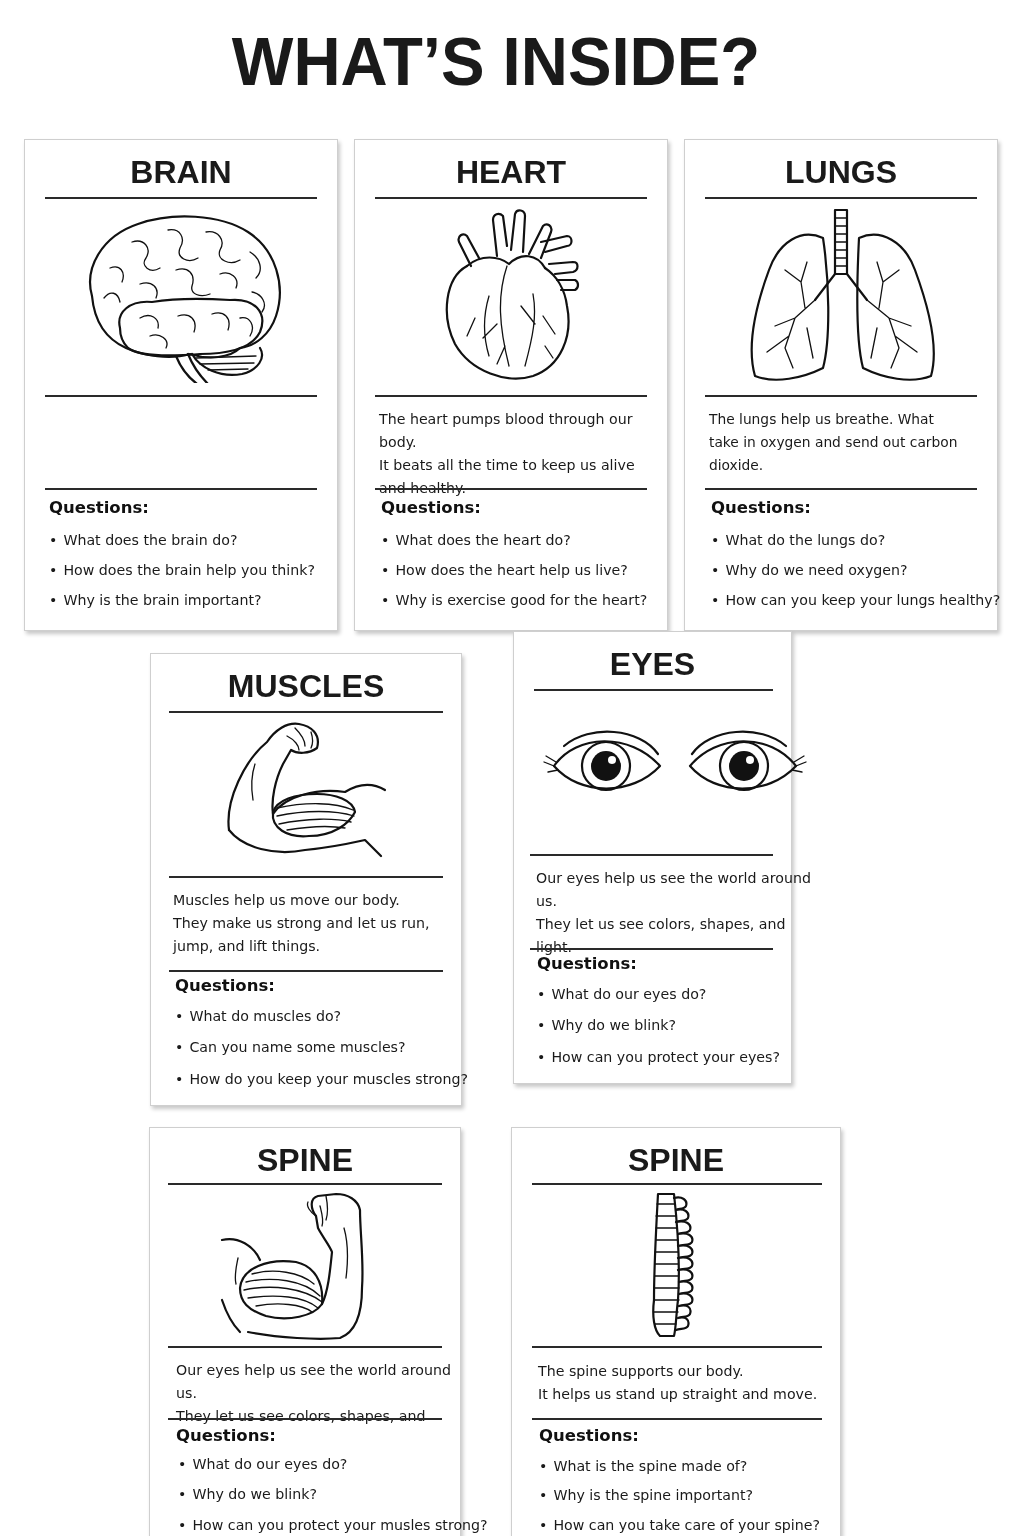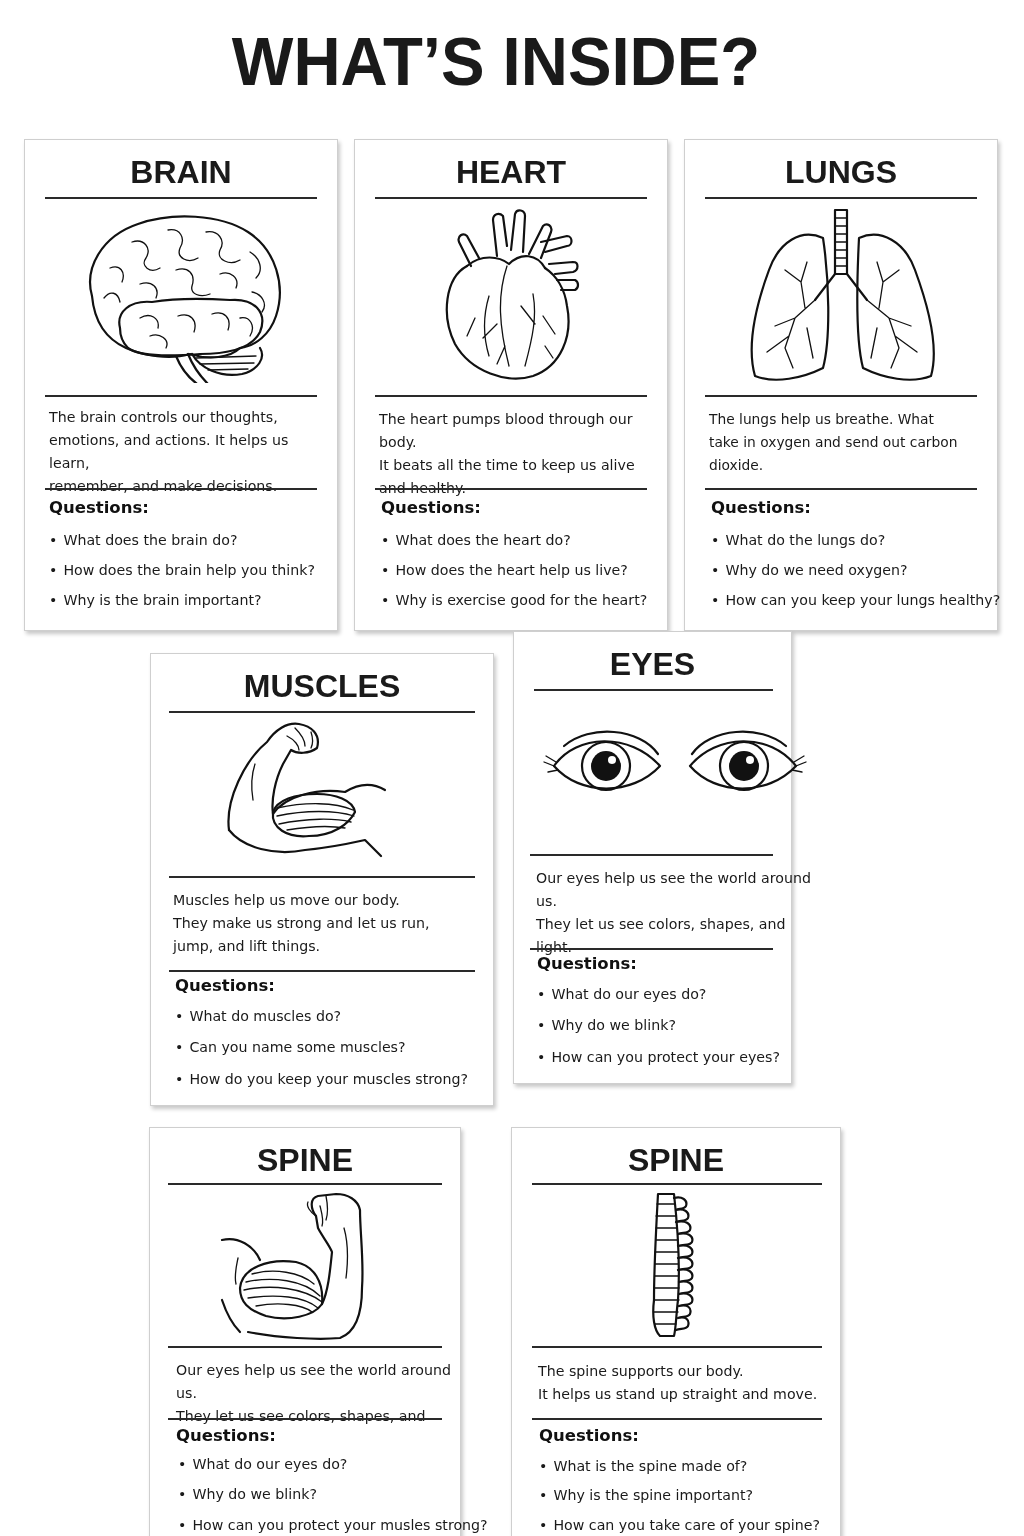--- a/index.html
+++ b/index.html
@@ -47,23 +47,20 @@
     <svg width="210" height="175" viewBox="0 0 210 175">
       <path class="s" d="M12,88 C4,60 22,28 58,16 C92,4 140,6 168,24 C196,42 206,78 196,108 C190,126 176,138 160,140 C150,150 128,152 110,146 C90,152 64,148 46,140 C24,130 14,110 12,88 Z"></path>
       <path class="s" d="M40,120 C36,104 50,92 72,94 C96,90 120,90 150,92 C174,90 188,104 180,124 C172,140 150,146 120,146 C96,148 62,150 48,140 C42,134 40,128 40,120 Z"></path>
       <path class="s" d="M112,146 C120,160 140,170 162,166 C178,162 186,150 180,140"></path>
       <path class="t" d="M116,150 L176,148 M120,156 L174,155 M128,162 L168,161"></path>
       <path class="s" d="M108,146 C112,156 118,166 128,176 L120,178 C108,170 100,158 96,148"></path>
       <path class="t" d="M30,60 C40,56 46,64 42,74 M52,34 C64,30 72,40 66,50 C60,58 70,66 80,60 M88,22 C100,20 106,30 100,40 C96,50 108,56 118,50 M126,24 C138,22 146,32 140,42 C136,52 150,58 160,52 M170,44 C180,50 184,62 176,70 M60,76 C72,72 80,80 76,90 M96,62 C108,58 116,66 112,78 C110,86 120,90 130,86 M140,66 C150,62 160,70 156,80 M172,84 C182,86 188,96 182,104 M24,90 C30,82 38,84 40,94 M60,110 C70,104 80,110 78,120 M98,108 C110,104 118,112 114,124 M132,106 C144,102 152,110 148,122 M160,110 C170,108 176,118 170,128 M70,128 C80,124 90,132 86,140"></path>
     </svg>
   </div>
   <div class="rule" style="left:20px;right:20px;top:255px;"></div>
-  <div class="desc" style="left:24px;top:266px;width:280px;">The brain controls our thoughts,
-emotions, and actions. It helps us learn,
-remember, and make decisions.</div>
   <div class="rule" style="left:20px;right:20px;top:348px;"></div>
   <div class="q-head" style="left:24px;top:358px;">Questions:</div>
   <ul class="q-list" style="left:24px;top:392px;">
     <li style="top:0;">What does the brain do?</li>
     <li style="top:30px;">How does the brain help you think?</li>
     <li style="top:60px;">Why is the brain important?</li>
   </ul>
 </div>
 
 <div class="card" style="left:354px;top:139px;width:314px;height:492px;">
@@ -111,21 +108,21 @@
 take in oxygen and send out carbon dioxide.</div>
   <div class="rule" style="left:20px;right:20px;top:348px;"></div>
   <div class="q-head" style="left:26px;top:358px;">Questions:</div>
   <ul class="q-list" style="left:26px;top:392px;">
     <li style="top:0;">What do the lungs do?</li>
     <li style="top:30px;">Why do we need oxygen?</li>
     <li style="top:60px;">How can you keep your lungs healthy?</li>
   </ul>
 </div>
 
-<div class="card" style="left:150px;top:653px;width:344px;height:453px;">
+<div class="card" style="left:150px;top:653px;width:312px;height:453px;">
   <div class="card-title">MUSCLES</div>
   <div class="rule" style="left:18px;right:18px;top:57px;"></div>
   <div class="illus" style="left:74px;top:66px;">
     <svg width="162" height="144" viewBox="0 0 162 144">
       <path class="s" d="M4,110 C0,80 20,40 42,22 C50,10 62,2 74,4 C86,6 96,14 92,28 C84,34 72,34 66,30 L58,44 C50,60 46,80 48,94"></path>
       <path class="t" d="M70,8 C76,14 80,20 80,26 M62,16 C70,20 74,26 74,30 M86,12 C88,18 88,24 86,28"></path>
       <path class="s" d="M48,94 C60,76 92,68 120,72 C136,62 150,64 160,70"></path>
       <path class="s" d="M4,110 C18,128 50,136 80,130 C102,128 122,124 140,120 L156,136"></path>
       <path class="s" d="M48,92 C46,108 62,118 84,116 C108,116 124,104 130,92 C128,80 110,74 92,74 C70,74 52,80 48,92 Z"></path>
       <path class="t" d="M52,88 C80,82 110,82 128,90 M52,96 C80,90 110,90 129,96 M54,104 C82,98 110,98 126,102 M62,110 C86,106 108,106 120,108"></path>

